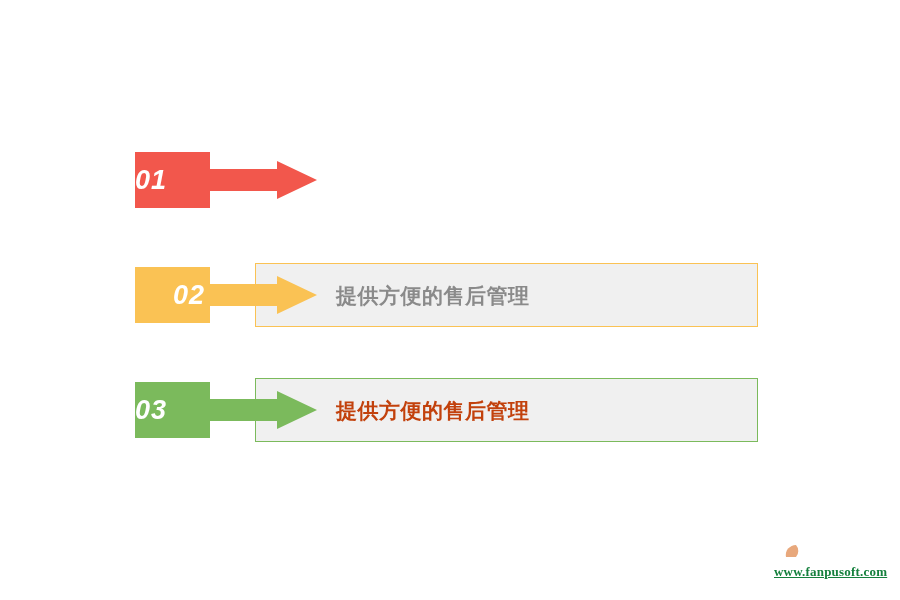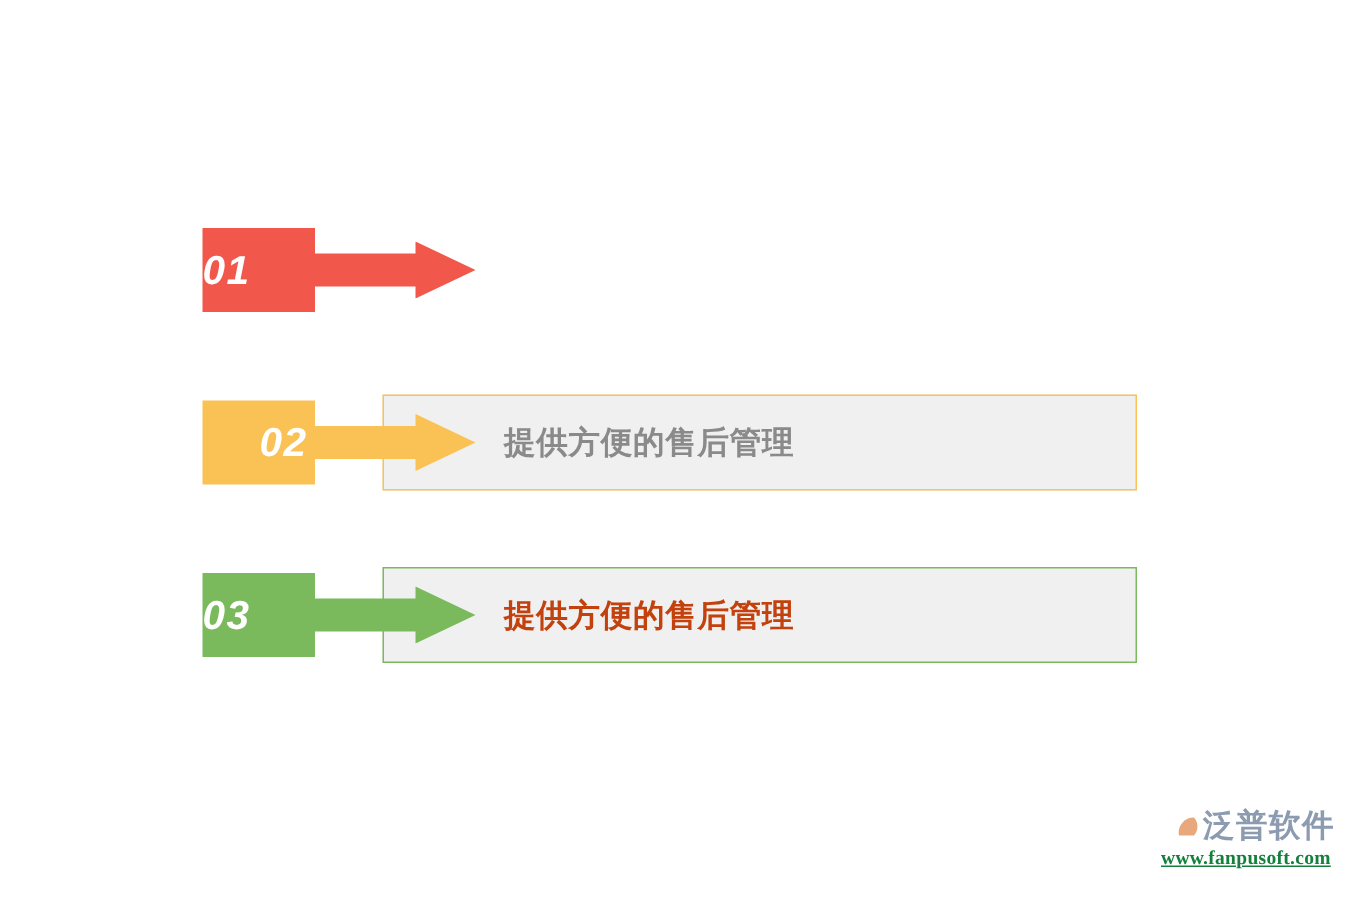--- a/index.html
+++ b/index.html
@@ -176,17 +176,16 @@
     </div>
   </div>
 
   <div id="logo">
     <div id="logo-mark">
       <svg width="28" height="26" viewBox="0 0 28 26" xmlns="http://www.w3.org/2000/svg">
         <path d="M13.5 2 A11 11 0 1 0 13.5 24 A8 8 0 0 1 13.5 2 Z" fill="#8c9bb0"></path>
         <path d="M24 7 A9 9 0 0 1 24 19 L14 19 A10 10 0 0 1 24 7 Z" fill="#e8a87c"></path>
       </svg>
     </div>
-    <div id="logo-wordmark" style="color: rgb(140, 155, 176);">泛普软件</div>
     <div id="logo-url" style="color: #15803d; text-decoration: underline;">www.fanpusoft.com</div>
   </div>
 
 </div>
 
 </body></html>

